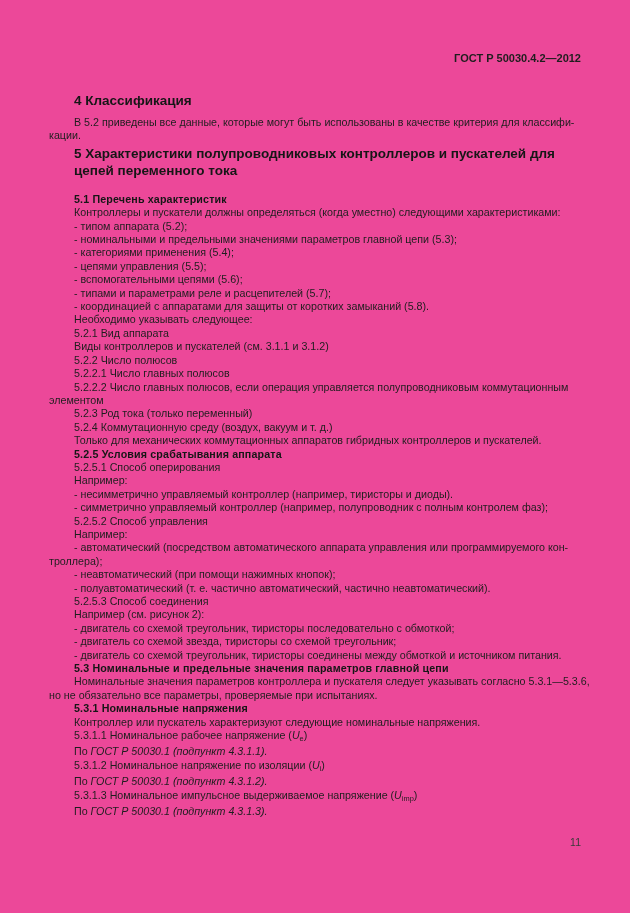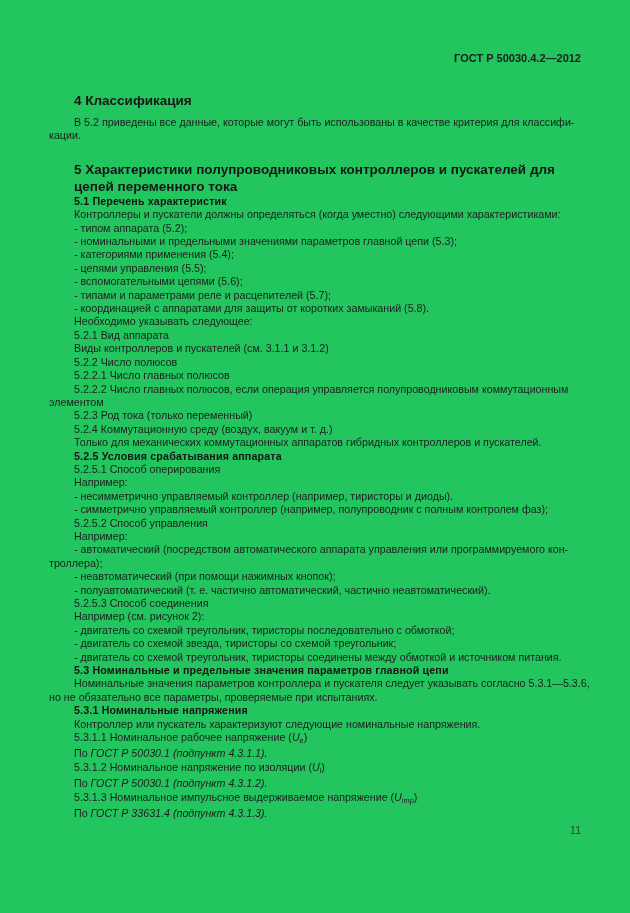--- a/index.html
+++ b/index.html
@@ -1,20 +1,20 @@
 <!DOCTYPE html>
 <html><head>
 <meta charset="utf-8">
 <style>
   html, body { margin: 0; padding: 0; background: #ffffff; }
   .page {
     position: relative;
     width: 630px;
     height: 913px;
-    background: #22c55e;
+    background: #ec4899;
     overflow: hidden;
     font-family: "Liberation Sans", sans-serif;
     color: #1e1e1e;
   }
   .content { margin: 0 49px; width: 532px; }
   .hdr {
     margin-top: 52px;
     text-align: right;
     font-weight: bold;
     font-size: 11px;
@@ -32,24 +32,24 @@
     font-size: 10.7px;
     line-height: 13.4px;
     white-space: nowrap;
   }
   .in { text-indent: 25px; }
   .b  { font-weight: bold; letter-spacing: 0.15px; color: #161616; }
   .i  { font-style: italic; }
   .s  { font-size: 7.4px; vertical-align: -2px; }
   .mt-h4   { margin-top: 28px; }
   .mt-para { margin-top: 7px; }
-  .mt-h5   { margin-top: 18px; }
-  .mt-body { }
+  .mt-h5   { margin-top: 2px; }
+  .mt-body { margin-top: 14px; }
   .footer {
-    margin-top: 3px;
+    margin-top: 17px;
     text-align: right;
     font-size: 10.5px;
     line-height: 12px;
     color: #3a3a3a;
   }
 </style>
 </head>
 <body>
 
 <div class="page">
@@ -103,17 +103,17 @@
         <div class="ln b in"><span class="">5.3 Номинальные и предельные значения параметров главной цепи</span></div>
         <div class="ln in"><span class="">Номинальные значения параметров контроллера и пускателя следует указывать согласно 5.3.1—5.3.6,</span></div>
         <div class="ln"><span class="">но не обязательно все параметры, проверяемые при испытаниях.</span></div>
         <div class="ln b in"><span class="">5.3.1 Номинальные напряжения</span></div>
         <div class="ln in"><span class="">Контроллер или пускатель характеризуют следующие номинальные напряжения.</span></div>
         <div class="ln in"><span class="">5.3.1.1 Номинальное рабочее напряжение (</span><span class="i">U</span><span class="s">e</span><span class="">)</span></div>
         <div class="ln in"><span class="">По </span><span class="i">ГОСТ Р 50030.1 (подпункт 4.3.1.1).</span></div>
         <div class="ln in"><span class="">5.3.1.2 Номинальное напряжение по изоляции (</span><span class="i">U</span><span class="s">i</span><span class="">)</span></div>
         <div class="ln in"><span class="">По </span><span class="i">ГОСТ Р 50030.1 (подпункт 4.3.1.2).</span></div>
         <div class="ln in"><span class="">5.3.1.3 Номинальное импульсное выдерживаемое напряжение (</span><span class="i">U</span><span class="s">imp</span><span class="">)</span></div>
-        <div class="ln in"><span class="">По </span><span class="i">ГОСТ Р 33631.4 (подпункт 4.3.1.3).</span></div>
+        <div class="ln in"><span class="">По </span><span class="i">ГОСТ Р 50030.1 (подпункт 4.3.1.3).</span></div>
       </div>
     <div class="footer">11</div>
   </div>
 </div>
 
 </body></html>

